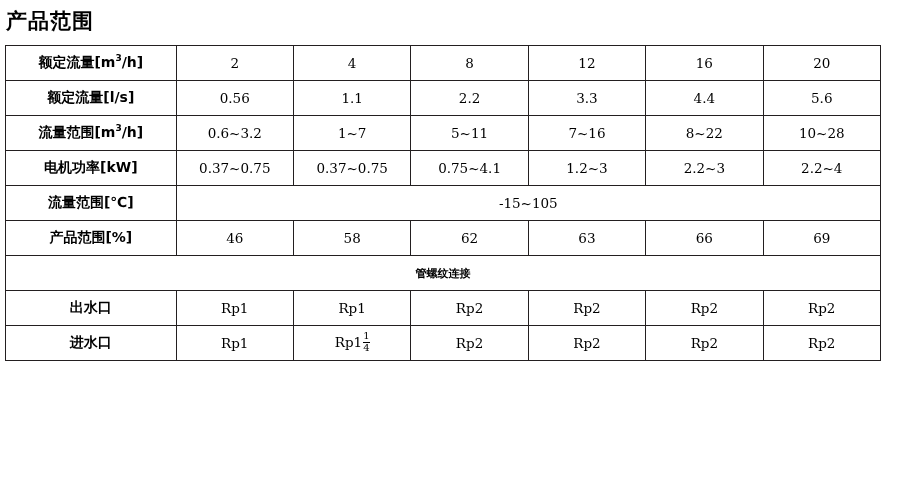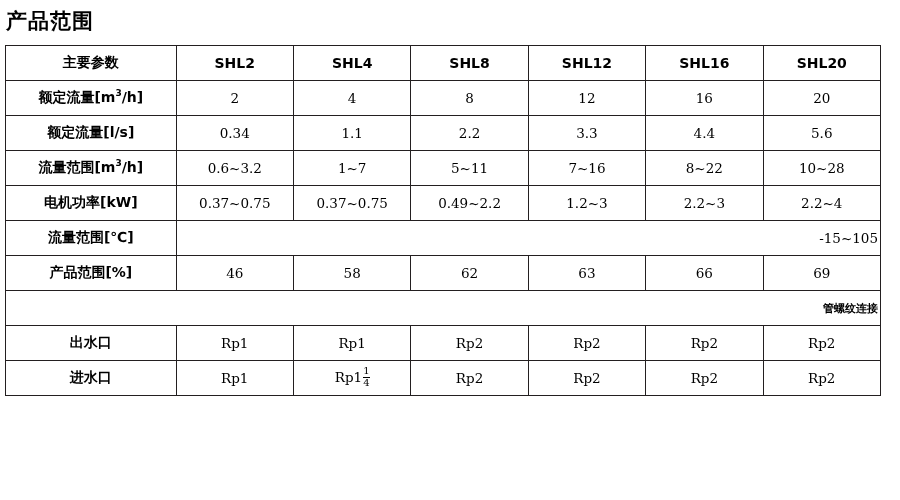--- a/index.html
+++ b/index.html
@@ -51,21 +51,20 @@
     font-size: 14px;
   }
   table.spec td.rowlabel {
     font-family: "DejaVu Sans", "Liberation Sans", sans-serif;
     font-weight: bold;
     font-size: 14px;
   }
   table.spec td.merged {
     font-family: "DejaVu Serif", "Liberation Serif", serif;
     font-size: 13.5px;
-    text-align: right;
   }
   table.spec td.merged.bold {
     font-family: "DejaVu Sans", "Liberation Sans", sans-serif;
     font-weight: bold;
     font-size: 11px;
   }
   .col-label { width: 170px; }
   .col-val { width: 117px; }
   sup, sub {
     font-size: 9px;
@@ -94,43 +93,34 @@
     <colgroup>
       <col class="col-label">
       <col class="col-val">
         <col class="col-val">
         <col class="col-val">
       <col class="col-val">
         <col class="col-val">
         <col class="col-val">
     </colgroup>
     <tbody>
-      <tr>
-        <td class="head">主要参数</td>
-        <td class="head">SHL2</td>
-        <td class="head">SHL4</td>
-        <td class="head">SHL8</td>
-        <td class="head">SHL12</td>
-        <td class="head">SHL16</td>
-        <td class="head">SHL20</td>
-      </tr>
 
       <tr>
         <td class="rowlabel"><span>额定流量[m</span><sup>3</sup><span>/h]</span></td>
         <td>2</td>
         <td>4</td>
         <td>8</td>
         <td>12</td>
         <td>16</td>
         <td>20</td>
       </tr>
 
       <tr>
         <td class="rowlabel">额定流量[l/s]</td>
-        <td>0.34</td>
+        <td>0.56</td>
         <td>1.1</td>
         <td>2.2</td>
         <td>3.3</td>
         <td>4.4</td>
         <td>5.6</td>
       </tr>
 
       <tr>
         <td class="rowlabel"><span>流量范围[m</span><sup>3</sup><span>/h]</span></td>
         <td>0.6~3.2</td>
@@ -140,21 +130,21 @@
         <td>8~22</td>
         <td>10~28</td>
       </tr>
 
 
 
       <tr>
         <td class="rowlabel">电机功率[kW]</td>
         <td>0.37~0.75</td>
         <td>0.37~0.75</td>
-        <td>0.49~2.2</td>
+        <td>0.75~4.1</td>
         <td>1.2~3</td>
         <td>2.2~3</td>
         <td>2.2~4</td>
       </tr>
 
       <tr>
         <td class="rowlabel">流量范围[℃]</td>
         <td class="merged" colspan="6">-15~105</td>
       </tr>
 

